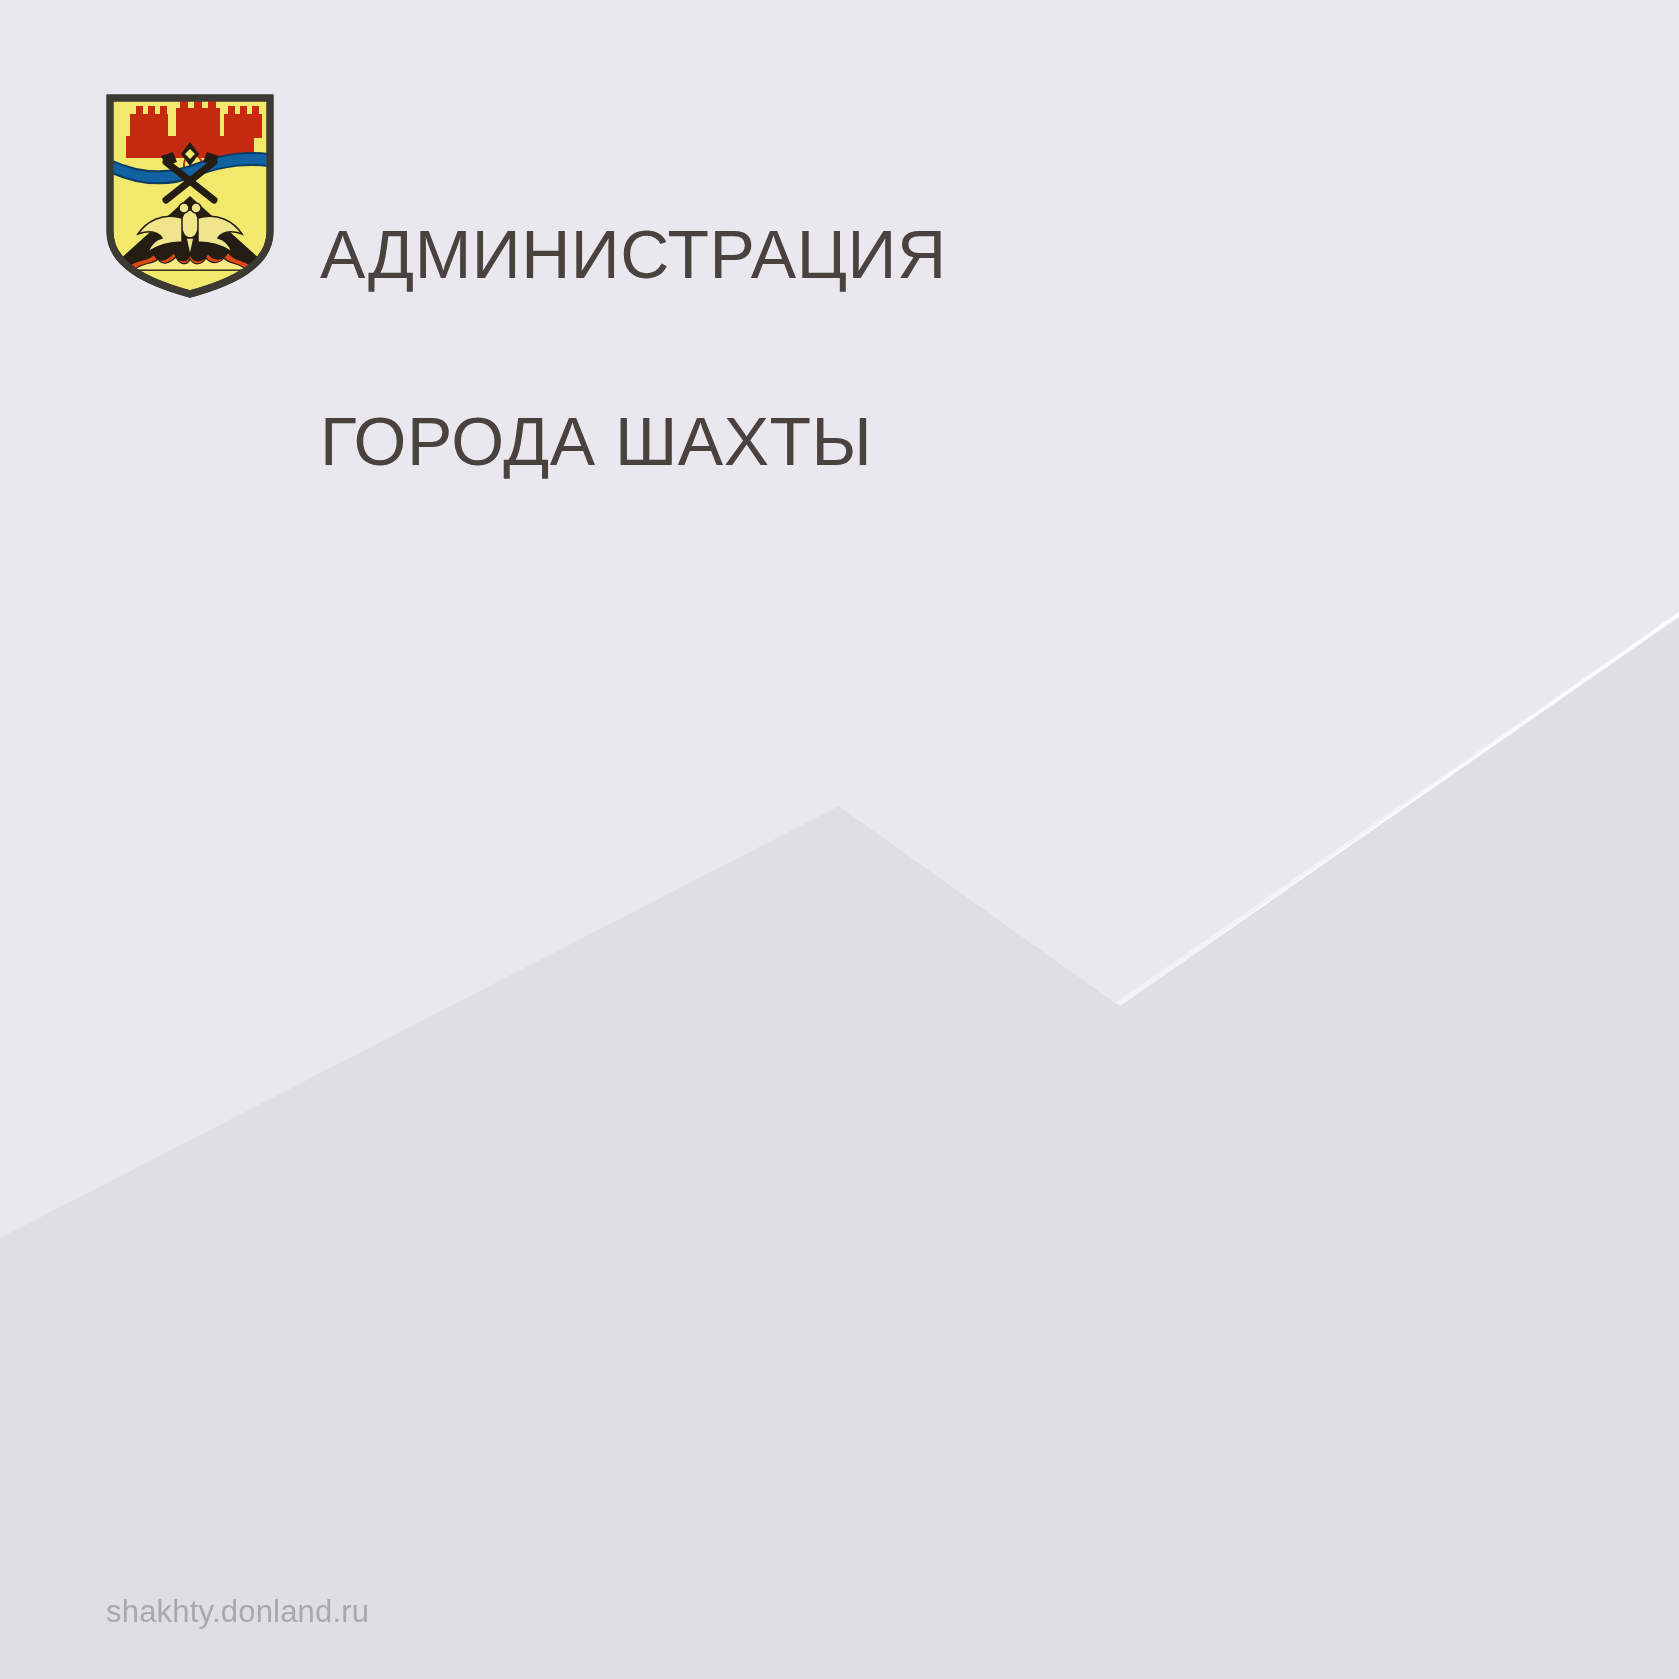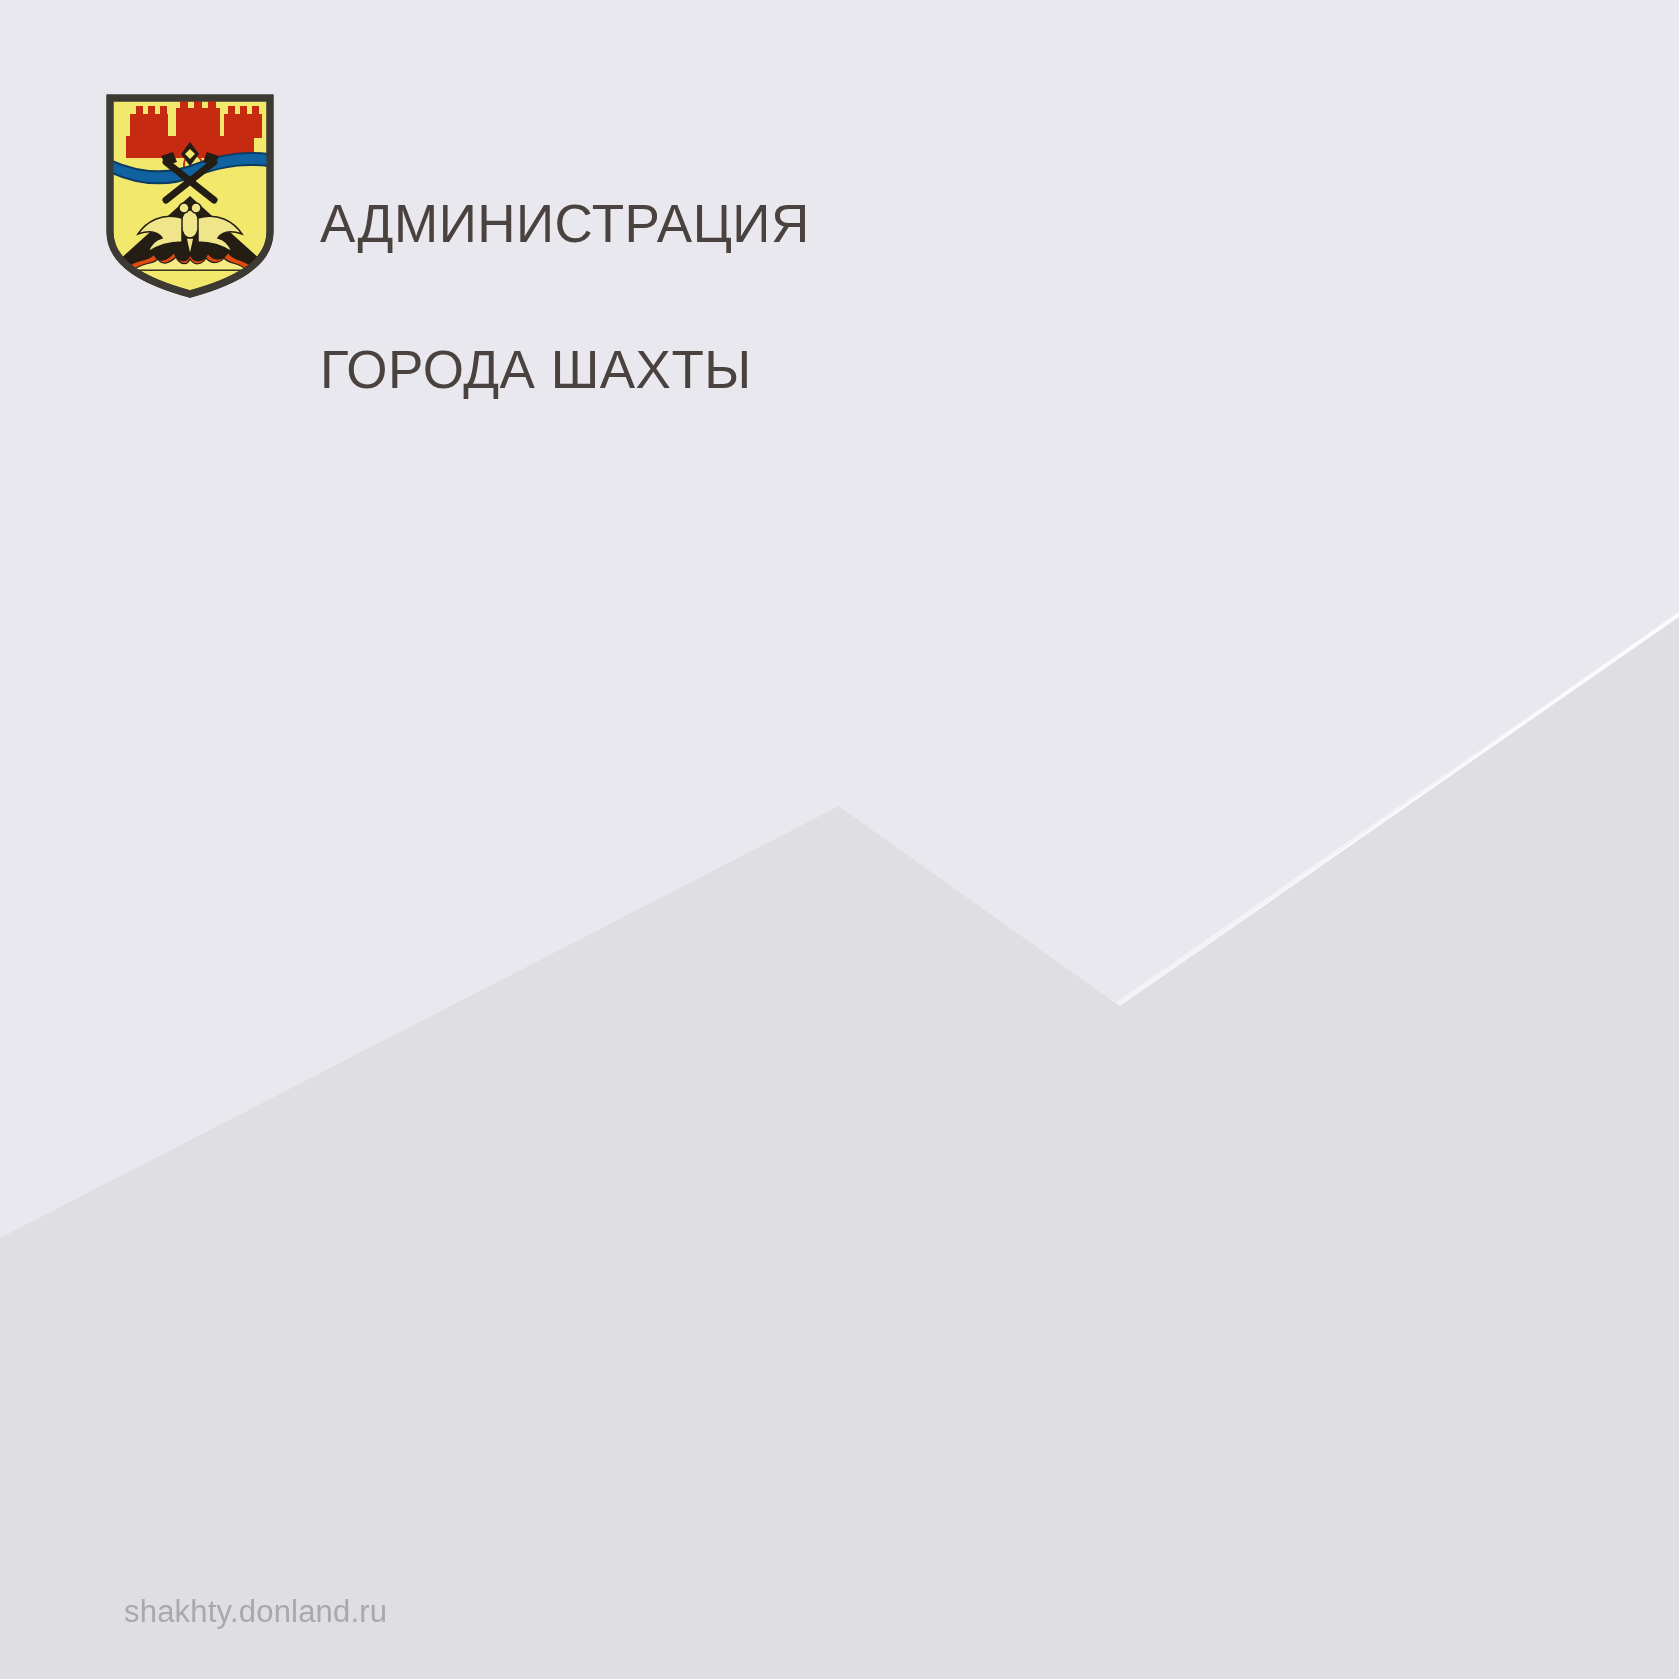--- a/index.html
+++ b/index.html
@@ -38,21 +38,21 @@
   #crest {
     width: 172px;
     height: 208px;
     display: block;
     flex: 0 0 auto;
   }
   #org-name {
     margin-left: 44px;
     margin-top: 22px;
     color: #4a423e;
-    font-size: 53px;
+    font-size: 68px;
     line-height: 1.38;
     letter-spacing: 0.5px;
     font-weight: 400;
     white-space: pre-line;
   }
   .org-line {
     display: block;
   }
 
   
@@ -72,21 +72,20 @@
 
   
   #footer-url {
     position: absolute;
     left: 106px;
     top: 1594px;
     color: #a8a8ad;
     font-size: 31px;
     letter-spacing: 0.2px;
     z-index: 5;
-    margin-left: 18px;
   }
 </style>
 </head>
 <body>
 
 <div id="card">
 
   <svg id="bg-shapes" viewBox="0 0 1679 1679" aria-hidden="true">
 
     <rect x="0" y="0" width="1679" height="1679" fill="#e9e8ee"></rect>

